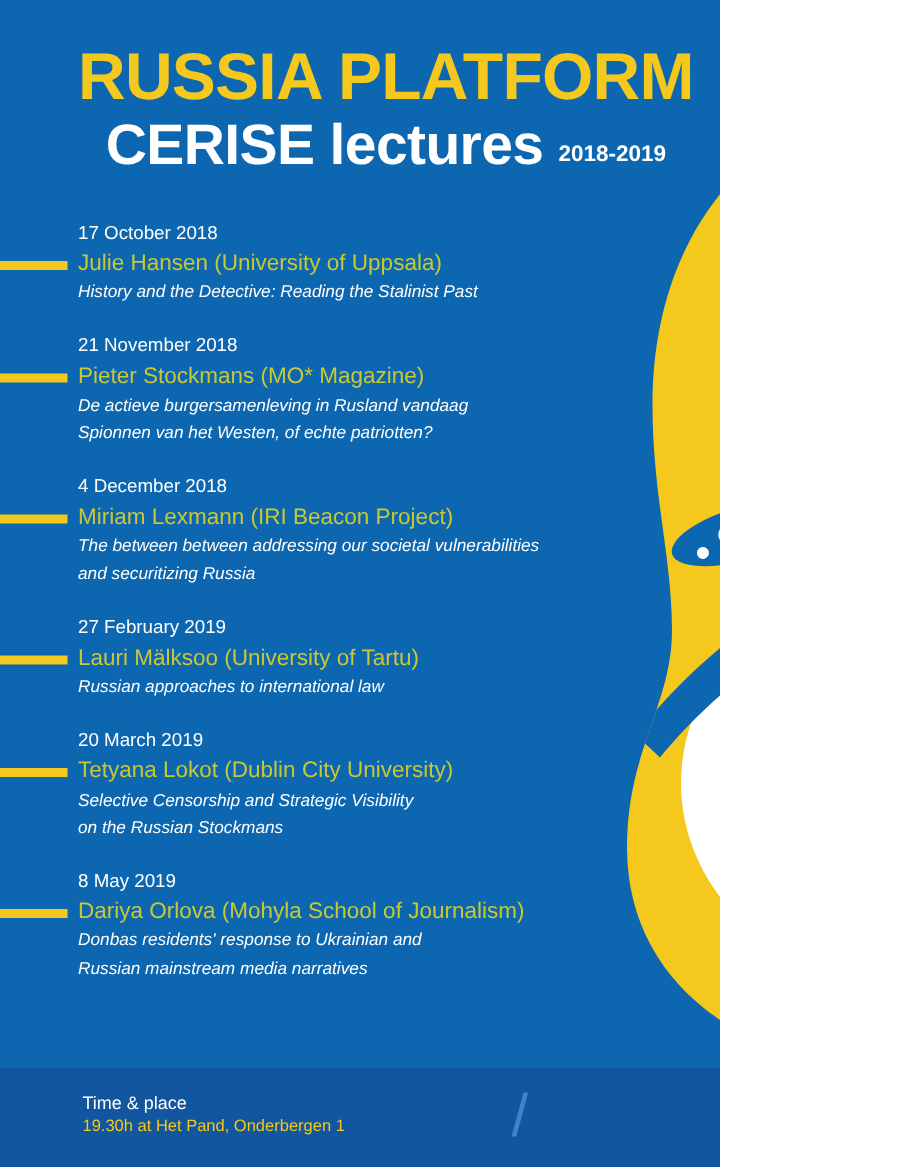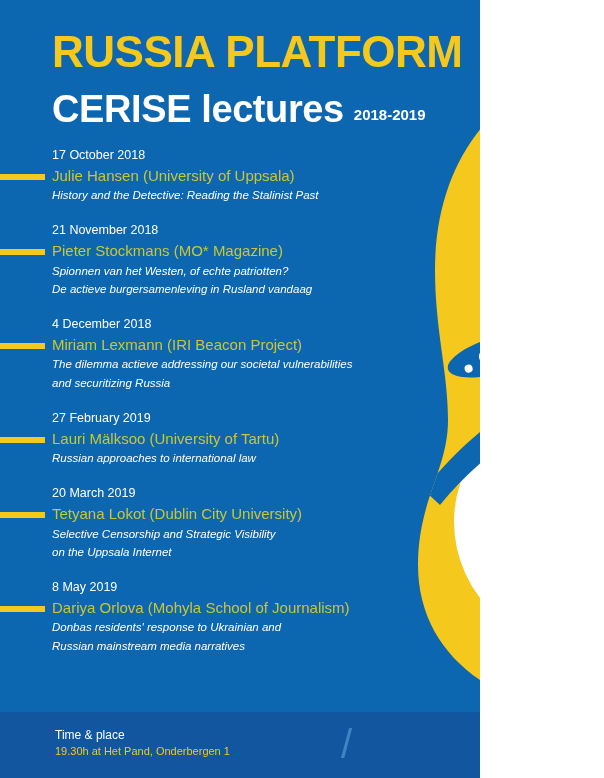--- a/index.html
+++ b/index.html
@@ -38,21 +38,22 @@
     font-weight: bold;
     letter-spacing: -0.5px;
     color: #f4c81c;
     line-height: 1.0;
     margin: 0;
     white-space: nowrap;
   }
   .title-sub-row {
     display: flex;
     align-items: flex-end;
-    margin-top: 16px;
+    margin-top: 4px;
+    justify-content: center;
   }
   .title-sub {
     font-size: 38px;
     font-weight: bold;
     letter-spacing: -0.4px;
     color: #ffffff;
     line-height: 1.0;
     white-space: nowrap;
   }
   .title-years {
@@ -242,46 +243,46 @@
       <span class="dash"></span>
       <div class="lec-date">17 October 2018</div>
       <div class="lec-speaker">Julie Hansen (University of Uppsala)</div>
       <div class="lec-desc">History and the Detective: Reading the Stalinist Past</div>
     </div>
 
     <div class="lecture">
       <span class="dash"></span>
       <div class="lec-date">21 November 2018</div>
       <div class="lec-speaker">Pieter Stockmans (MO* Magazine)</div>
+      <div class="lec-desc">De actieve burgersamenleving in Rusland vandaag</div>
       <div class="lec-desc">Spionnen van het Westen, of echte patriotten?</div>
-      <div class="lec-desc">De actieve burgersamenleving in Rusland vandaag</div>
     </div>
 
     <div class="lecture">
       <span class="dash"></span>
       <div class="lec-date">4 December 2018</div>
       <div class="lec-speaker">Miriam Lexmann (IRI Beacon Project)</div>
-      <div class="lec-desc">The dilemma actieve addressing our societal vulnerabilities</div>
+      <div class="lec-desc">The between between addressing our societal vulnerabilities</div>
       <div class="lec-desc">and securitizing Russia</div>
     </div>
 
     <div class="lecture">
       <span class="dash"></span>
       <div class="lec-date">27 February 2019</div>
       <div class="lec-speaker">Lauri Mälksoo (University of Tartu)</div>
       <div class="lec-desc">Russian approaches to international law</div>
       <div class="lec-desc"></div>
     </div>
 
     <div class="lecture">
       <span class="dash"></span>
       <div class="lec-date">20 March 2019</div>
       <div class="lec-speaker">Tetyana Lokot (Dublin City University)</div>
       <div class="lec-desc">Selective Censorship and Strategic Visibility</div>
-      <div class="lec-desc">on the Uppsala Internet</div>
+      <div class="lec-desc">on the Russian Stockmans</div>
     </div>
 
     <div class="lecture">
       <span class="dash"></span>
       <div class="lec-date">8 May 2019</div>
       <div class="lec-speaker">Dariya Orlova (Mohyla School of Journalism)</div>
       <div class="lec-desc">Donbas residents' response to Ukrainian and</div>
       <div class="lec-desc">Russian mainstream media narratives</div>
     </div>
 

